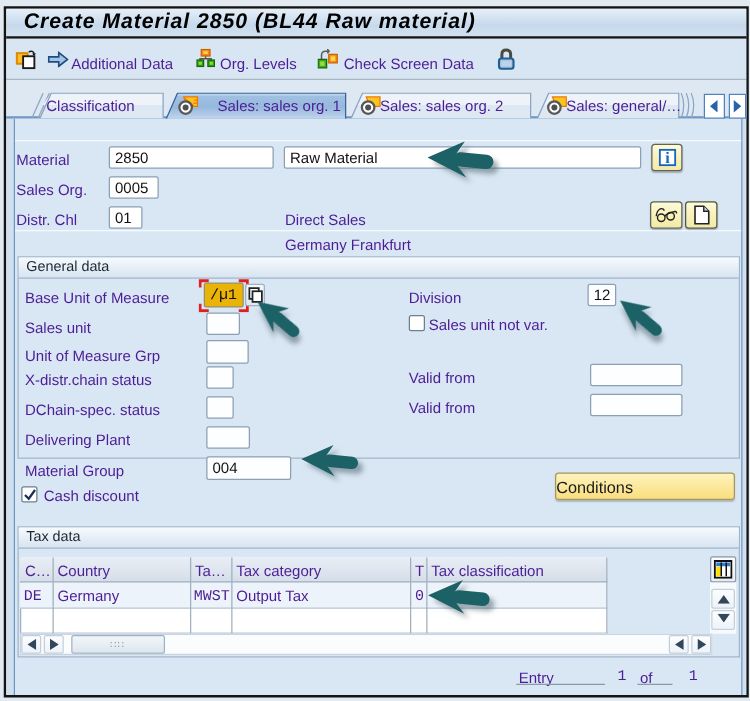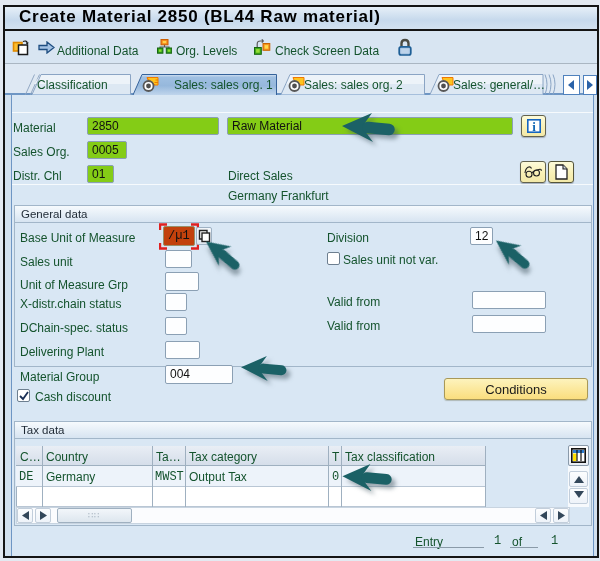--- a/index.html
+++ b/index.html
@@ -1,34 +1,34 @@
 <!DOCTYPE html>
 <html><head><meta charset="utf-8">
 <style>
 *{margin:0;padding:0;box-sizing:border-box;}
 html,body{width:600px;height:561px;overflow:hidden;}
 body{background:#e3e9f1;font-family:"Liberation Sans",sans-serif;position:relative;}
 .abs{position:absolute;}
-.lbl{position:absolute;font-size:12px;color:#14532d;white-space:nowrap;}
-.fld{position:absolute;border:1px solid #8ba0b4;border-radius:2px;background:#84cc16;font-size:12px;color:#111;padding:1px 0 0 4px;white-space:nowrap;}
+.lbl{position:absolute;font-size:12px;color:#4c1d95;white-space:nowrap;}
+.fld{position:absolute;border:1px solid #8ba0b4;border-radius:2px;background:#ffffff;font-size:12px;color:#111;padding:1px 0 0 4px;white-space:nowrap;}
 .wfld{background:#fdfeff;}
 .grp{position:absolute;border:1px solid #a2b6c9;background:#d9e7f4;}
 .gcap{position:absolute;left:0;top:0;right:0;height:17px;background:linear-gradient(180deg,#f6fafd,#d7e4f1);border-bottom:1px solid #a2b6c9;font-size:11.5px;color:#1d2833;padding:2px 0 0 6px;}
 .cb{position:absolute;width:13px;height:13px;background:#fff;border:1px solid #6d7f90;border-radius:2px;}
 .ybtn{position:absolute;background:linear-gradient(180deg,#fdfbda,#f8f0b6 55%,#f3e9a8);border:1px solid #62624e;border-radius:3px;box-shadow:0 1px 1px rgba(60,70,90,.35);}
 .sbtn{position:absolute;background:linear-gradient(180deg,#fcfdfe,#eef3f9);border:1px solid #c2cedb;border-radius:2px;}
 .mono{font-family:"Liberation Mono",monospace;}
 </style></head>
 <body>
 
 <div class="abs" style="left:3px;top:5px;width:596px;height:553px;border:2px solid #141414;"></div>
 
 <div class="abs" style="left:5px;top:7px;width:592px;height:22px;background:linear-gradient(180deg,#e6eff8,#c6d9ec 60%,#d2e1f0);"></div>
 <div class="abs" style="left:5px;top:29px;width:592px;height:2px;background:#141414;"></div>
-<div class="abs" style="left:19px;top:7px;font-size:17px;font-weight:bold;color:#000;letter-spacing:0.75px;">Create Material 2850 (BL44 Raw material)</div>
+<div class="abs" style="left:19px;top:7px;font-size:17px;font-weight:bold;font-style:italic;color:#000;letter-spacing:0.75px;">Create Material 2850 (BL44 Raw material)</div>
 
 <div class="abs" style="left:5px;top:31px;width:592px;height:32px;background:#d8e5f2;"></div>
 <div class="abs" style="left:5px;top:63px;width:592px;height:1px;background:#aab6c2;"></div>
 
 <div class="abs" style="left:5px;top:64px;width:592px;height:29px;background:#dee8f3;"></div>
 <div class="abs" style="left:5px;top:93px;width:592px;height:2px;background:#6e96c4;"></div>
 <div class="abs" style="left:5px;top:95px;width:592px;height:461px;background:#d2e0ee;"></div>
 
 <div class="abs" style="left:11px;top:95px;width:583px;height:461px;background:#d9e7f4;border-left:1px solid #6e96c4;border-right:1px solid #6e96c4;"></div>
 
@@ -159,21 +159,21 @@
  <line x1="26" y1="14.5" x2="47" y2="16.5" stroke="#1b6166" stroke-width="11.5" stroke-linecap="round"></line>
 </svg>
 
 <div class="grp" style="left:14px;top:205px;width:578px;height:162px;">
  <div class="gcap">General data</div>
 </div>
 <div class="lbl" style="left:20px;top:231px;">Base Unit of Measure</div>
 <svg class="abs" style="left:159px;top:223px" width="40" height="27" viewBox="0 0 40 27">
  <path d="M1 7 L1 1.5 L8 1.5 M32 1.5 L39 1.5 L39 7 M39 20 L39 25.5 L32 25.5 M8 25.5 L1 25.5 L1 20" stroke="#e02020" stroke-width="2.4" fill="none"></path>
 </svg>
-<div class="fld mono" style="left:163px;top:226px;width:32px;height:20px;background:#c2410c;border-color:#98906a;padding-top:2px;">/µ1</div>
+<div class="fld mono" style="left:163px;top:226px;width:32px;height:20px;background:#eab308;border-color:#98906a;padding-top:2px;">/µ1</div>
 <div class="sbtn" style="left:196px;top:227px;width:16px;height:18px;background:linear-gradient(180deg,#f3f7fb,#dfe8f1);border-color:#9fb2c4;"></div>
 <svg class="abs" style="left:198px;top:229px" width="13" height="14" viewBox="0 0 13 14">
  <path d="M4 10 L1.5 10 L1.5 1.5 L9 1.5 L9 4" fill="#fff" stroke="#222" stroke-width="1.4"></path>
  <rect x="4" y="4" width="7.5" height="8.5" fill="#fff" stroke="#222" stroke-width="1.4"></rect>
 </svg>
 <div class="lbl" style="left:20px;top:255px;">Sales unit</div>
 <div class="fld wfld" style="left:165px;top:250px;width:27px;height:18px;"></div>
 <div class="lbl" style="left:20px;top:278px;">Unit of Measure Grp</div>
 <div class="fld wfld" style="left:165px;top:272px;width:34px;height:19px;"></div>
 <div class="lbl" style="left:20px;top:297px;">X-distr.chain status</div>
@@ -190,21 +190,21 @@
   </svg>
 <div class="lbl" style="left:35px;top:390px;">Cash discount</div>
 <div class="lbl" style="left:327px;top:231px;">Division</div>
 <div class="fld wfld" style="left:470px;top:227px;width:23px;height:18px;">12</div>
 <div class="cb" style="left:327px;top:252px;"></div>
 <div class="lbl" style="left:343px;top:253px;">Sales unit not var.</div>
 <div class="lbl" style="left:327px;top:295px;">Valid from</div>
 <div class="fld wfld" style="left:472px;top:291px;width:74px;height:18px;"></div>
 <div class="lbl" style="left:327px;top:319px;">Valid from</div>
 <div class="fld wfld" style="left:472px;top:315px;width:74px;height:18px;"></div>
-<div class="abs" style="left:444px;top:378px;width:144px;height:22px;background:linear-gradient(180deg,#fdf3bd,#fade7e);border:1px solid #a89858;border-radius:3px;text-align:center;font-size:13px;color:#1a1a1a;padding-top:3px;box-shadow:0 1px 1px rgba(80,80,40,.3);">Conditions</div>
+<div class="abs" style="left:444px;top:378px;width:144px;height:22px;background:linear-gradient(180deg,#fdf3bd,#fade7e);border:1px solid #a89858;border-radius:3px;text-align:left;font-size:13px;color:#1a1a1a;padding-top:3px;box-shadow:0 1px 1px rgba(80,80,40,.3);">Conditions</div>
 
 <svg class="abs" style="left:206px;top:231px;filter:drop-shadow(4px 4px 2px rgba(70,90,100,.5));transform-origin:0 10.4px;transform:rotate(35deg);" width="46" height="24" viewBox="0 0 58 30">
  <polygon points="0,13 30,0 22.5,10.5 24,19.5 31,29" fill="#1b6166"></polygon>
  <line x1="26" y1="14.5" x2="47" y2="16.5" stroke="#1b6166" stroke-width="11.5" stroke-linecap="round"></line>
 </svg>
 
 <svg class="abs" style="left:496px;top:230px;filter:drop-shadow(4px 4px 2px rgba(70,90,100,.5));transform-origin:0 10.4px;transform:rotate(35deg);" width="46" height="24" viewBox="0 0 58 30">
  <polygon points="0,13 30,0 22.5,10.5 24,19.5 31,29" fill="#1b6166"></polygon>
  <line x1="26" y1="14.5" x2="47" y2="16.5" stroke="#1b6166" stroke-width="11.5" stroke-linecap="round"></line>
 </svg>

